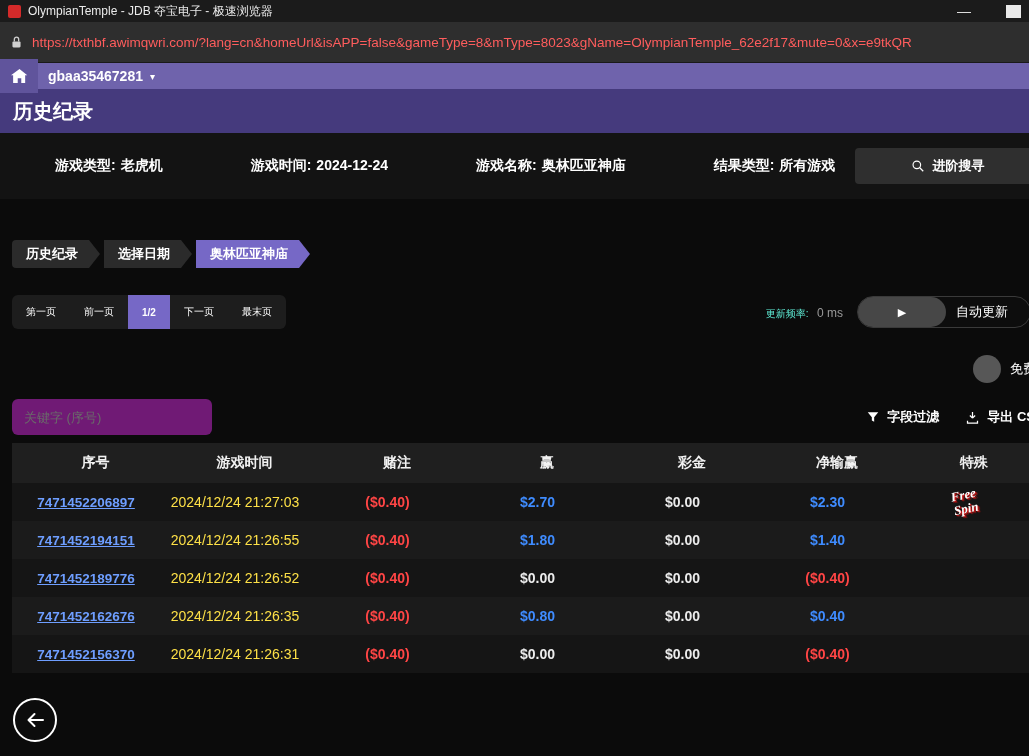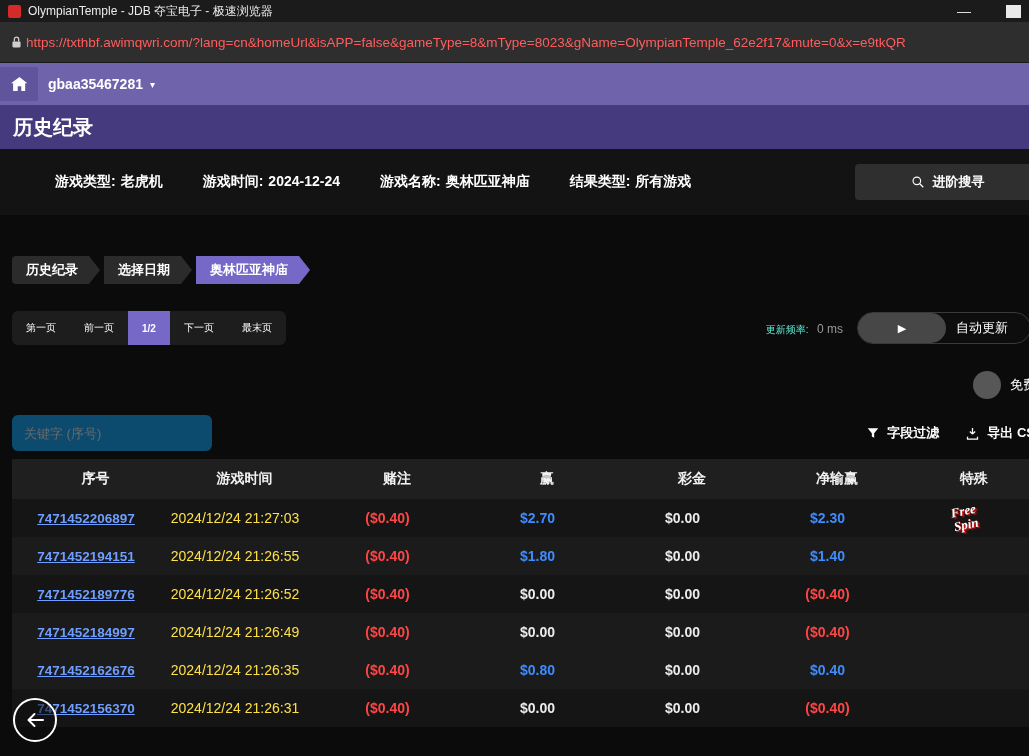--- a/index.html
+++ b/index.html
@@ -7,33 +7,33 @@
        font-family:"Liberation Sans",sans-serif;background:#0b0b0b;}
   svg{display:block;}
 
   
   .titlebar{height:22px;background:#1b1b1b;display:flex;align-items:center;padding:0 8px;gap:7px;}
   .app-icon{width:13px;height:13px;background:#d42a2a;border-radius:2px;flex:none;}
   .app-title{color:#eaeaea;font-size:12px;white-space:nowrap;}
   .win-min{color:#ddd;font-size:14px;margin-left:auto;margin-right:28px;cursor:pointer;line-height:22px;}
   .win-box{width:15px;height:13px;background:#e9e9e9;margin-right:0px;cursor:pointer;}
 
-  .addressbar{height:40px;background:#2e2e2e;display:flex;align-items:center;padding:0 10px;gap:3px;border-bottom:1px solid #1a1a1a;}
+  .addressbar{height:40px;background:#2e2e2e;display:flex;align-items:center;padding:0 10px;gap:9px;border-bottom:1px solid #1a1a1a;}
   .url-text{color:#ff5d5d;font-size:13.5px;white-space:nowrap;overflow:hidden;flex:1;}
 
   
-  .userbar{height:42px;background:var(--userbar);display:flex;align-items:center;}
+  .userbar{height:26px;background:var(--userbar);display:flex;align-items:center;}
   .home-tile{width:38px;height:34px;background:#60549c;display:flex;align-items:center;justify-content:center;cursor:pointer;flex:none;}
   .username{color:#fff;font-weight:bold;font-size:14px;margin-left:10px;cursor:pointer;}
   .chevron{color:#fff;font-size:10px;margin-left:7px;cursor:pointer;}
   .pagebar{height:44px;background:var(--pagebar);display:flex;align-items:center;}
   .page-title{color:#fff;font-size:20px;font-weight:bold;padding-left:13px;}
 
   
-  .filterbar{height:66px;background:#131313;display:flex;align-items:center;padding-left:55px;gap:40px;position:relative;}
+  .filterbar{height:66px;background:#131313;display:flex;align-items:center;padding-left:55px;gap:88px;position:relative;}
   .filter-item{color:#fff;font-size:14px;font-weight:bold;white-space:nowrap;}
   .filter-item .val{margin-left:5px;}
   .adv-btn{position:absolute;left:855px;top:15px;width:185px;height:36px;background:#2f2f2f;border:none;
            border-radius:4px;display:flex;align-items:center;justify-content:center;gap:8px;
            color:#fff;font-size:13px;font-weight:bold;cursor:pointer;font-family:inherit;}
 
   
   .main{position:relative;background:#0b0b0b;height:550px;}
 
   .breadcrumbs{display:flex;margin:41px 0 0 12px;}
@@ -54,21 +54,21 @@
              display:flex;align-items:center;cursor:pointer;flex:none;}
   .pill-knob{width:88px;height:30px;border-radius:16px;background:#474747;display:flex;align-items:center;justify-content:center;
              color:#fff;font-size:11px;}
   .auto-label{color:#fff;font-size:13px;margin-left:10px;white-space:nowrap;}
 
   .freerow{margin-top:26px;margin-right:-20px;height:28px;display:flex;align-items:center;justify-content:flex-end;gap:9px;}
   .free-circle{width:28px;height:28px;border-radius:50%;background:#575757;cursor:pointer;flex:none;}
   .free-label{color:#fff;font-size:13px;white-space:nowrap;}
 
   .searchrow{margin:16px 12px 0 12px;height:36px;display:flex;align-items:center;justify-content:space-between;}
-  .search-input{width:200px;height:36px;box-sizing:border-box;background:#0c4a6e;border:none;border-radius:6px;
+  .search-input{width:200px;height:36px;box-sizing:border-box;background:#701a75;border:none;border-radius:6px;
                 color:#cfcfcf;font-size:13px;padding:0 12px;outline:none;font-family:inherit;}
   .search-input::placeholder{color:#6a6a6a;}
   .tools{display:flex;align-items:center;gap:26px;margin-right:-18px;}
   .tool-btn{display:flex;align-items:center;gap:7px;color:#fff;font-size:13px;font-weight:bold;cursor:pointer;white-space:nowrap;}
 
   
   table.datatable{margin:8px 0 0 12px;width:1017px;border-collapse:collapse;table-layout:fixed;}
   .datatable th{height:38px;background:#1f1f1f;color:#f2f2f2;font-size:14px;font-weight:bold;text-align:center;padding-left:20px;}
   .datatable td{height:36px;text-align:center;font-size:14px;}
   tr.r-odd td{background:#151515;} tr.r-even td{background:#1b1b1b;}
@@ -245,29 +245,20 @@
       <tr class="r-odd">
         <td><a class="id-link">7471452189776</a></td>
         <td class="col-time">2024/12/24 21:26:52</td>
         <td><span class="c-red">($0.40)</span></td>
         <td><span class="c-white">$0.00</span></td>
         <td><span class="c-white">$0.00</span></td>
         <td><span class="c-red">($0.40)</span></td>
         <td></td>
       </tr>
       <tr class="r-even">
-        <td><a class="id-link">7471452184997</a></td>
-        <td class="col-time">2024/12/24 21:26:49</td>
-        <td><span class="c-red">($0.40)</span></td>
-        <td><span class="c-white">$0.00</span></td>
-        <td><span class="c-white">$0.00</span></td>
-        <td><span class="c-red">($0.40)</span></td>
-        <td></td>
-      </tr>
-      <tr class="r-even">
         <td><a class="id-link">7471452162676</a></td>
         <td class="col-time">2024/12/24 21:26:35</td>
         <td><span class="c-red">($0.40)</span></td>
         <td><span class="c-blue">$0.80</span></td>
         <td><span class="c-white">$0.00</span></td>
         <td><span class="c-blue">$0.40</span></td>
         <td></td>
       </tr>
       <tr class="r-odd">
         <td><a class="id-link">7471452156370</a></td>

